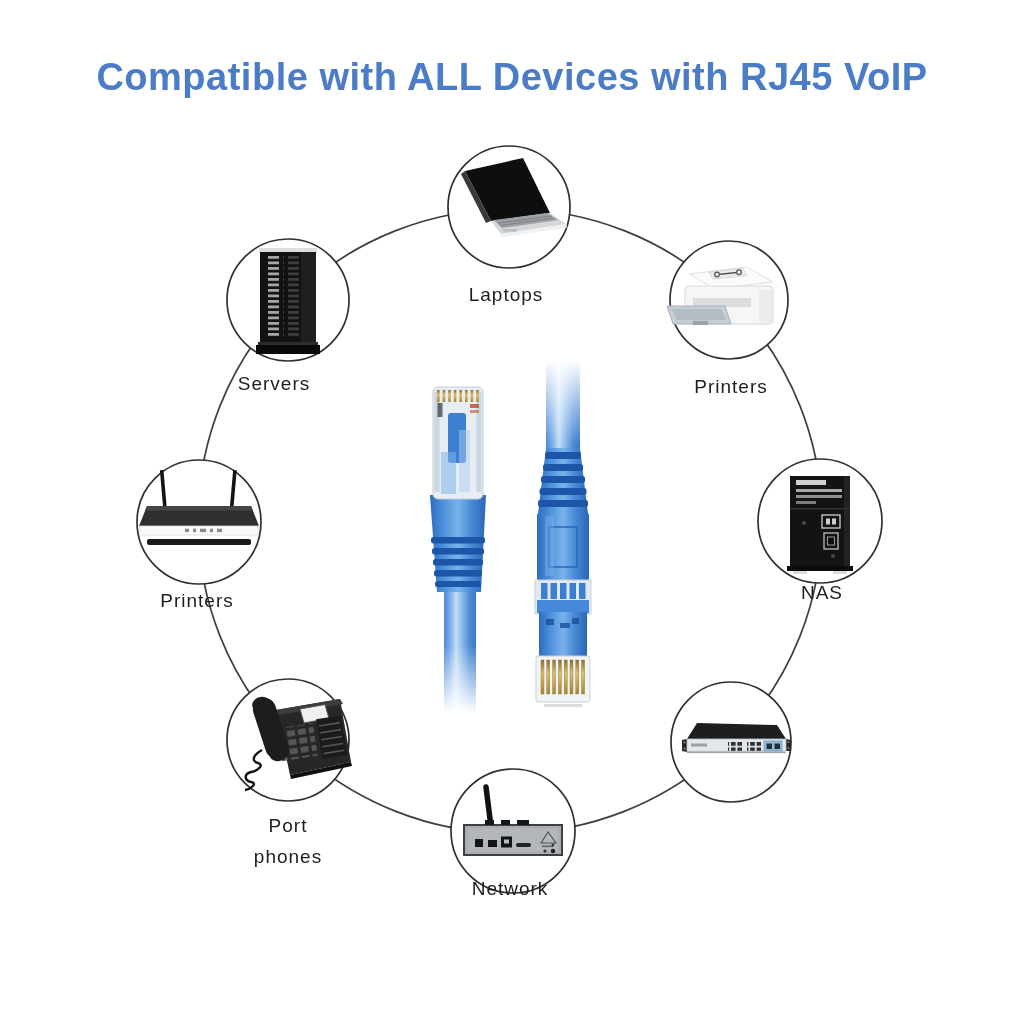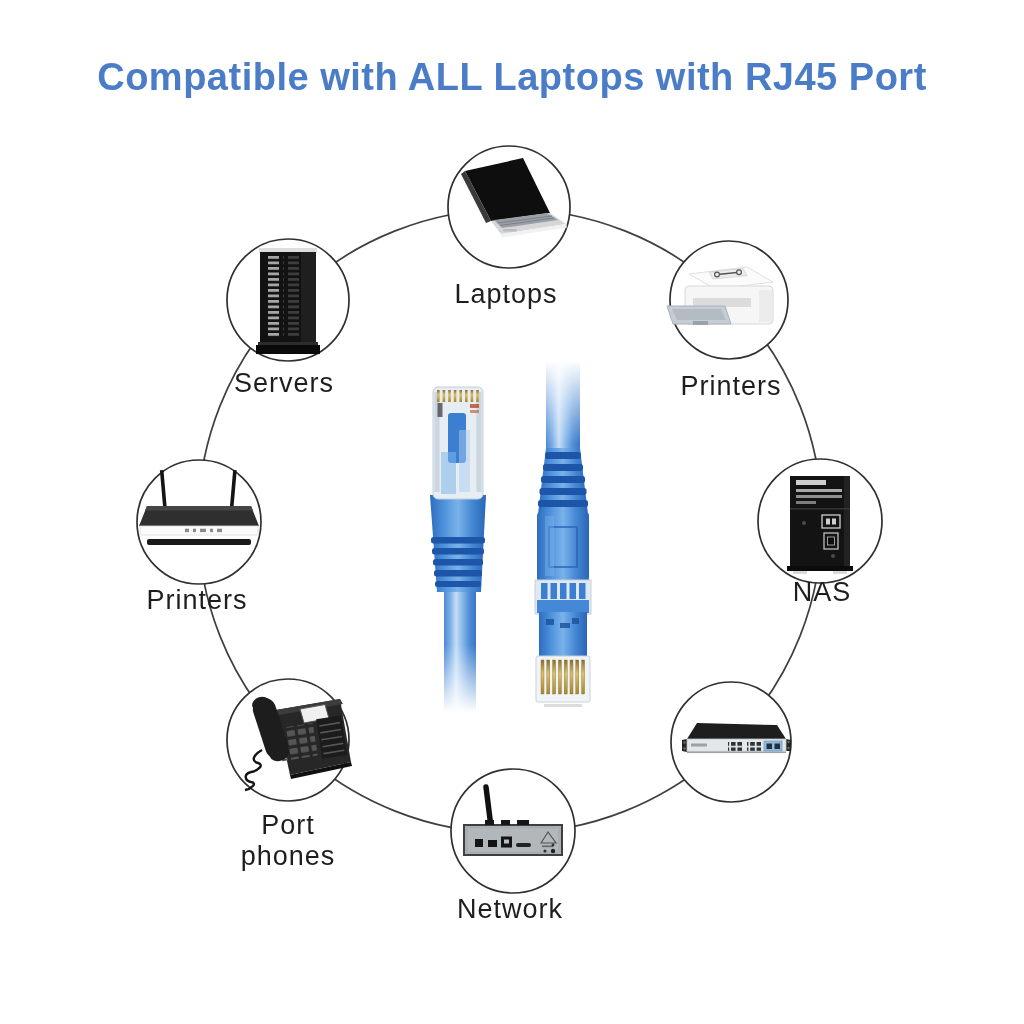--- a/index.html
+++ b/index.html
@@ -7,29 +7,29 @@
     position:relative;width:1024px;height:1024px;background:#ffffff;
     overflow:hidden;font-family:"Liberation Sans",sans-serif;
   }
   .title{
     position:absolute;left:512px;top:77px;transform:translate(-50%,-50%);
     font-size:38px;font-weight:bold;color:#4b7cc7;letter-spacing:.5px;white-space:nowrap;
   }
   .stage{position:absolute;left:0;top:0;}
   .dev-label{
     position:absolute;transform:translate(-50%,-50%);text-align:center;
-    font-size:27px;line-height:31px;letter-spacing:1px;color:#1e1e1e;white-space:nowrap;
+    font-size:19px;line-height:31px;letter-spacing:1px;color:#1e1e1e;white-space:nowrap;
   }
 </style>
 </head>
 <body>
 
 <div class="canvas">
 
-  <div class="title">Compatible with ALL Laptops with RJ45 Port</div>
+  <div class="title">Compatible with ALL Devices with RJ45 VoIP</div>
 
   <svg class="stage" width="1024" height="1024" viewBox="0 0 1024 1024">
     <defs>
       <linearGradient id="cableH" x1="0" y1="0" x2="1" y2="0">
         <stop offset="0" stop-color="#4d89d4"></stop>
           <stop offset="0.2" stop-color="#7fb0e8"></stop>
         <stop offset="0.38" stop-color="#c6ddf5"></stop>
           <stop offset="0.55" stop-color="#8fbcec"></stop>
         <stop offset="0.8" stop-color="#4e8cd6"></stop>
           <stop offset="1" stop-color="#3a78c6"></stop>
@@ -292,33 +292,33 @@
         </g>
         <rect x="544" y="704" width="38" height="3" fill="#d9dde0"></rect>
         <rect x="544" y="356" width="38" height="88" fill="url(#fadeUp)"></rect>
       </g>
     </g>
   </svg>
 
   <div class="dev-label" style="left:506px;top:294px">
     <div>Laptops</div>
   </div>
-  <div class="dev-label" style="left:284px;top:383px">
+  <div class="dev-label" style="left:274px;top:383px">
     <div>Servers</div>
   </div>
   <div class="dev-label" style="left:731px;top:386px">
     <div>Printers</div>
   </div>
   <div class="dev-label" style="left:197px;top:600px">
     <div>Printers</div>
   </div>
   <div class="dev-label" style="left:822px;top:592px">
     <div>NAS</div>
   </div>
   <div class="dev-label" style="left:288px;top:841px">
     <div>Port</div>
     <div>phones</div>
   </div>
-  <div class="dev-label" style="left:510px;top:909px">
+  <div class="dev-label" style="left:510px;top:888px">
     <div>Network</div>
   </div>
 
 </div>
 
 </body></html>

